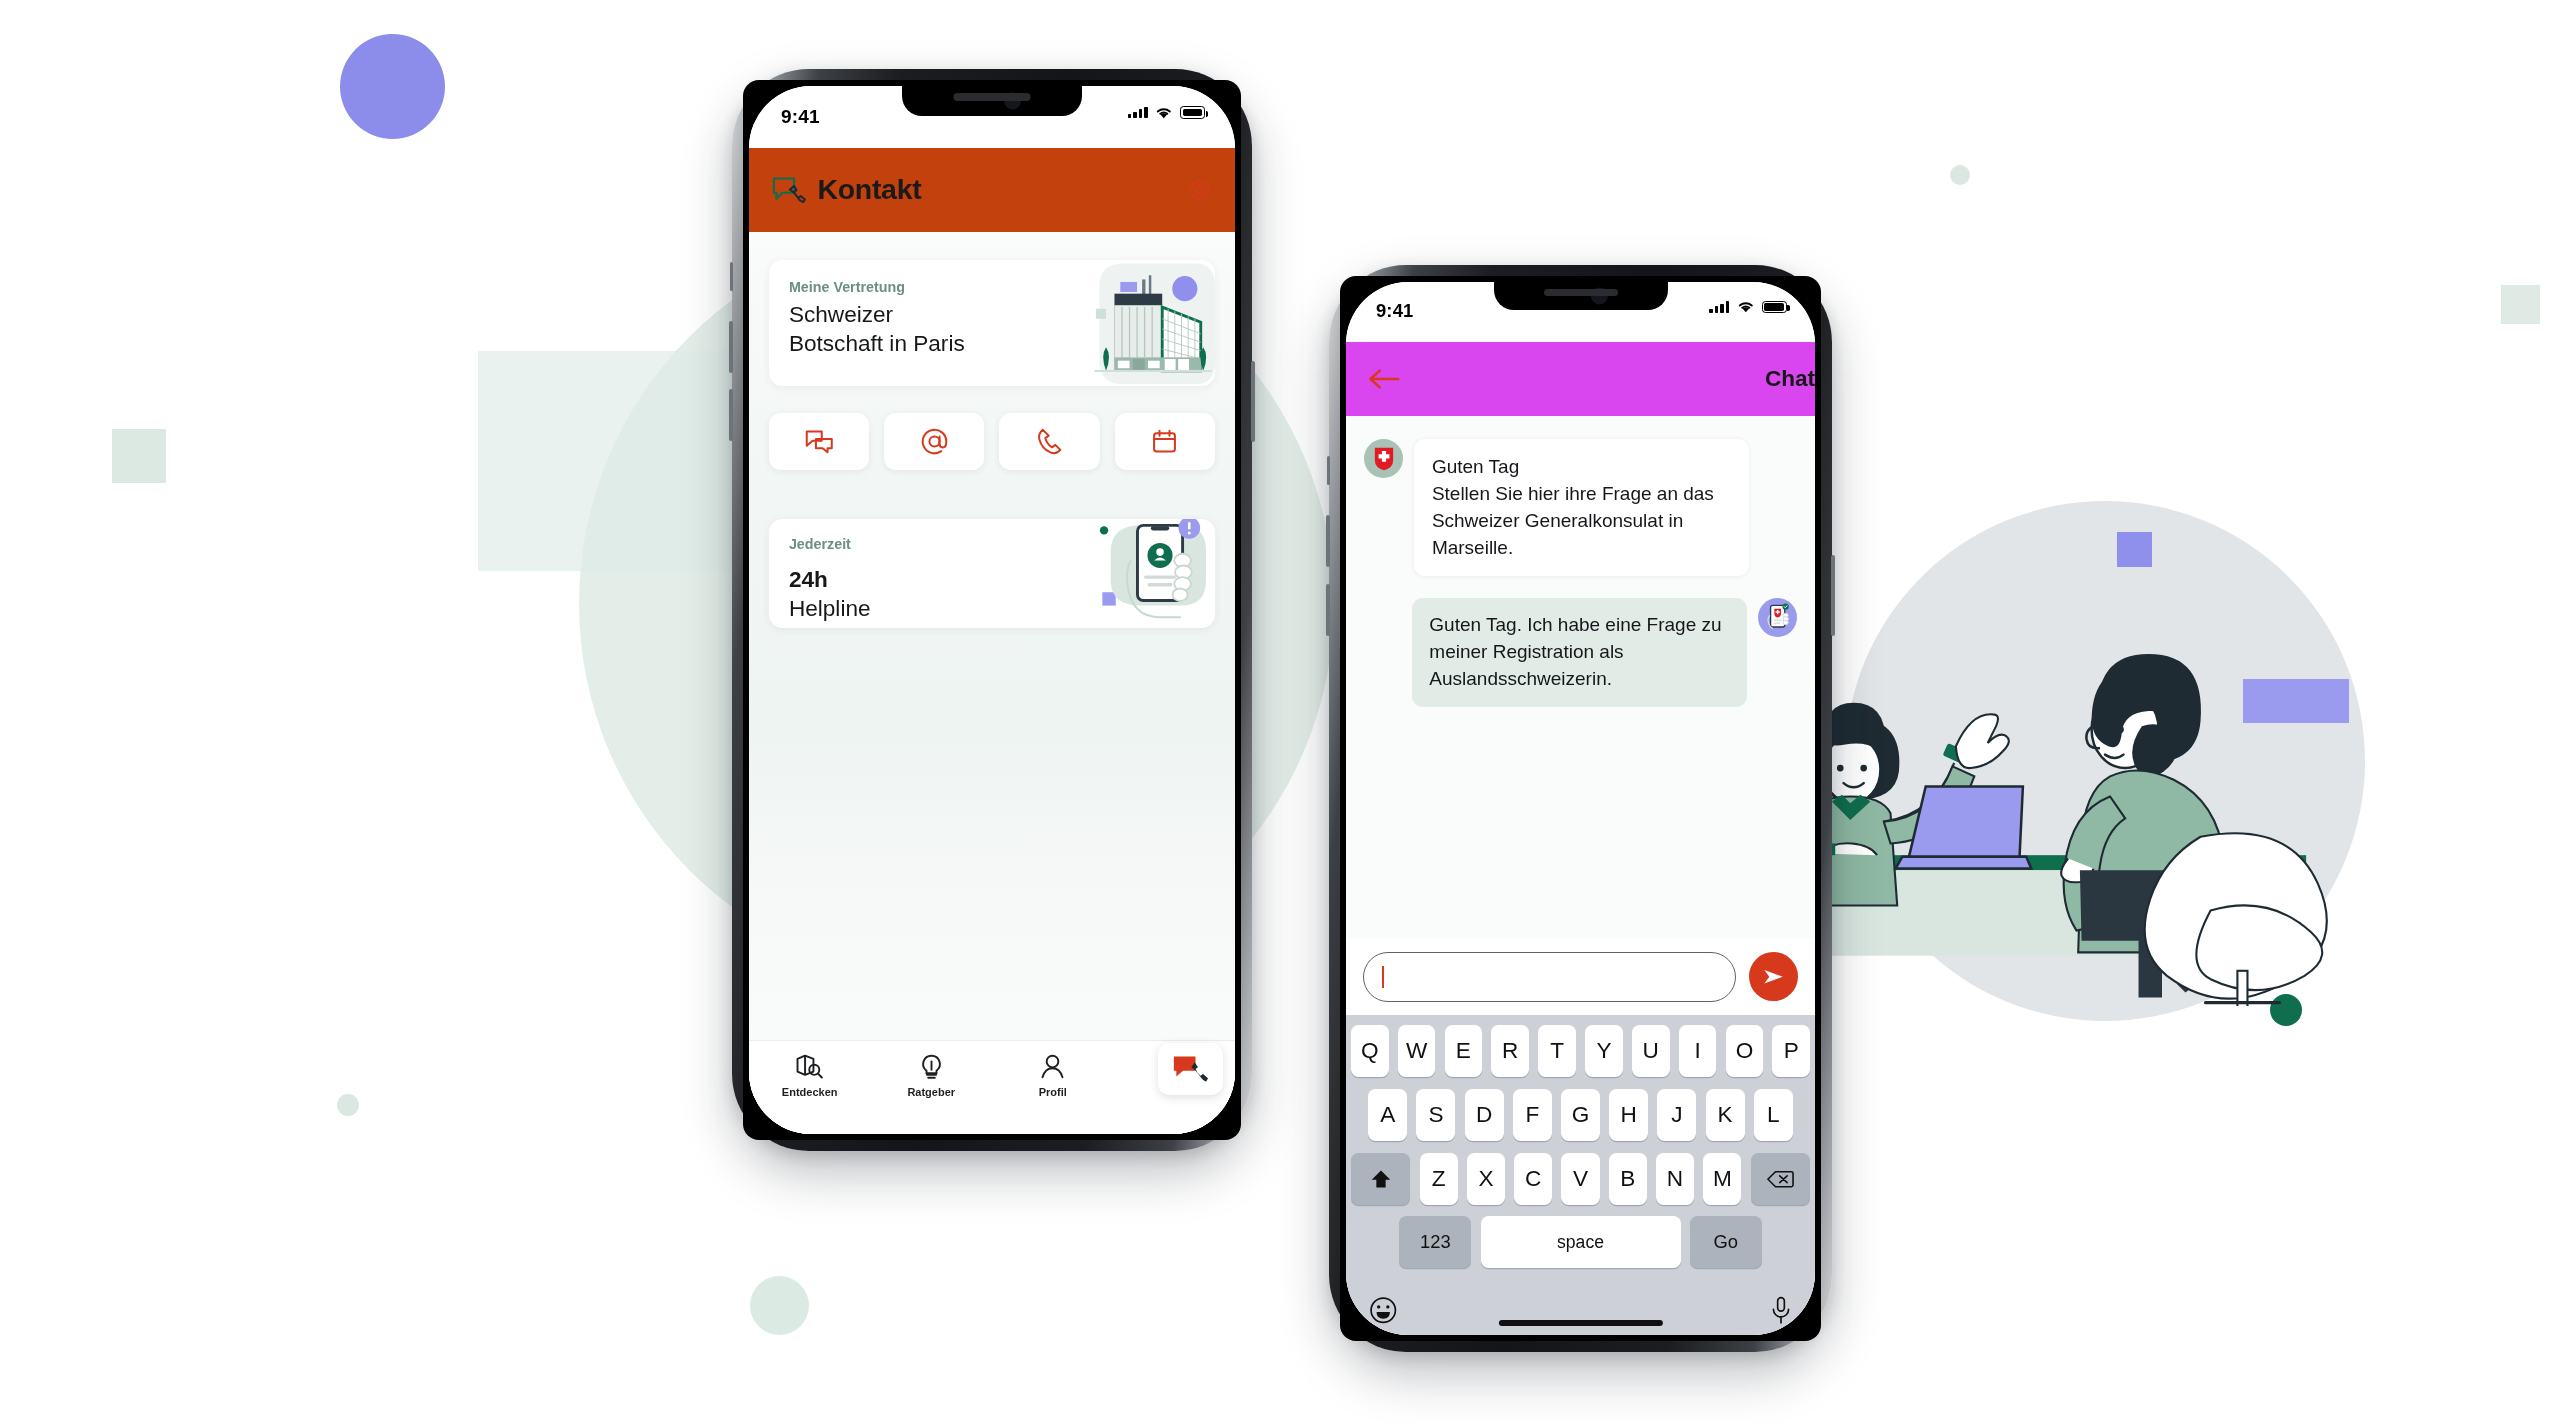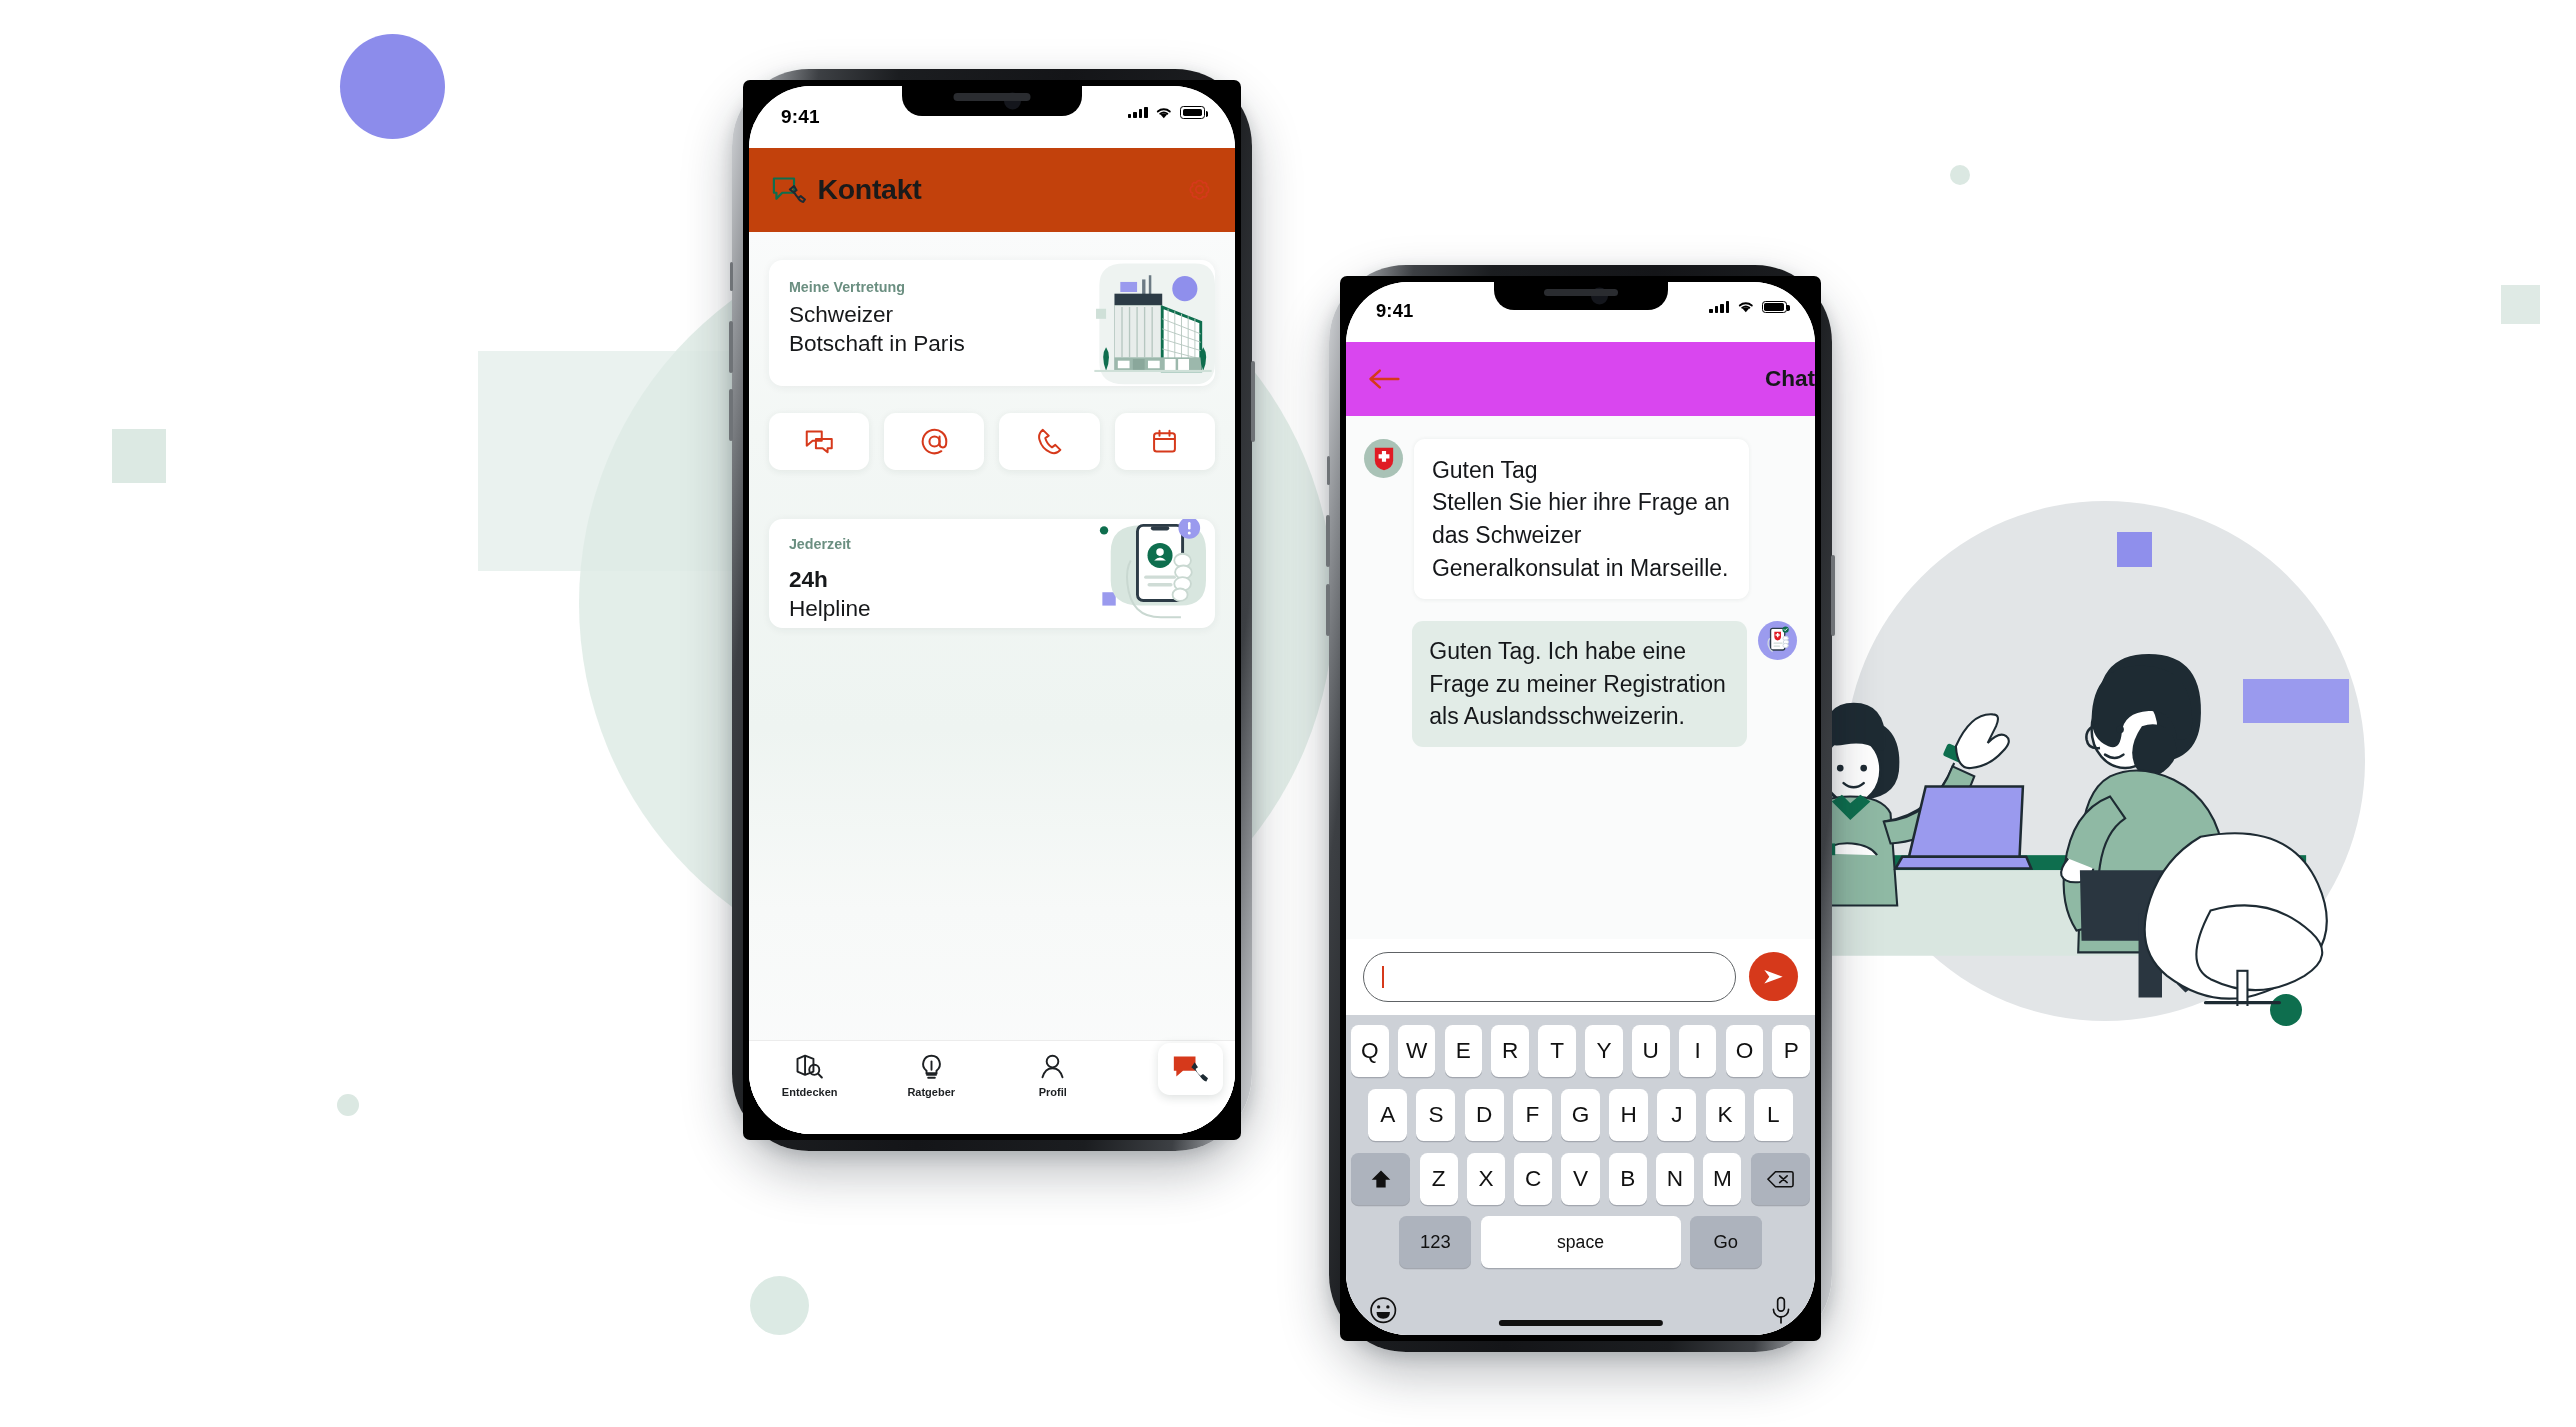--- a/index.html
+++ b/index.html
@@ -42,21 +42,21 @@
   
   .phone { position: absolute; }
   .phone-body {
     position: absolute; inset: 0;
     border-radius: 77px;
     background: linear-gradient(98deg,#d8dadd 0%,#8f9296 6%,#3d4044 13%,#1b1d20 25%,#141518 50%,#1b1d20 75%,#3d4044 88%,#9a9da1 95%,#d8dadd 100%);
     box-shadow: 0 22px 50px rgba(20,30,40,.28), 0 5px 15px rgba(20,30,40,.16);
   }
   .phone-inner {
     position: absolute; inset: 11px;
-    border-radius: 7px;
+    border-radius: 16px;
     background: #000;
   }
   .screen {
     position: absolute; inset: 5.9px;
     border-radius: 62px;
     background: #ffffff;
     overflow: hidden;
   }
   .notch {
     position: absolute; left: 50%; transform: translateX(-50%); top: 0;
@@ -135,21 +135,21 @@
   .p2-header {
     height: 74px; position:relative; display:flex; align-items:center; justify-content:flex-end;
     background:#d946ef; flex:none; margin-top:60px;
   }
   .p2-title { font-size:22.6px; font-weight:700; color:#16181a; }
   .back-arrow { position:absolute; left:22px; top:50%; transform:translateY(-50%); }
   .chat-body { flex:1; background:#fafbfb; padding: 23.5px 18.4px 0 18.4px; position:relative; }
   .msg-row { display:flex; align-items:flex-start; gap:11px; margin-bottom: 22px; }
   .msg-row.out { justify-content:flex-end; }
   .bubble {
-    border-radius: 11px; padding: 14.3px 17.6px; font-size: 23px; line-height: 1.42;
+    border-radius: 11px; padding: 14.3px 17.6px; font-size: 19px; line-height: 1.42;
     color:#15171a; max-width: 335px;
   }
   .bubble.in  { background:#ffffff; box-shadow:0 0.8px 4.2px rgba(30,50,45,.07); }
   .bubble.out { background:#e2ece7; }
   .avatar { width:39px; height:39px; border-radius:50%; flex:none; position:relative; overflow:hidden; }
   .avatar.bot { background:#a9c2b6; display:flex; align-items:center; justify-content:center; }
   .avatar.user { background:#9b9bee; display:flex; align-items:center; justify-content:center; }
 
   .composer { background:#fff; padding: 13.4px 17px 13.4px 17px; display:flex; align-items:center; gap:13.4px; flex:none; }
   .composer-input {

